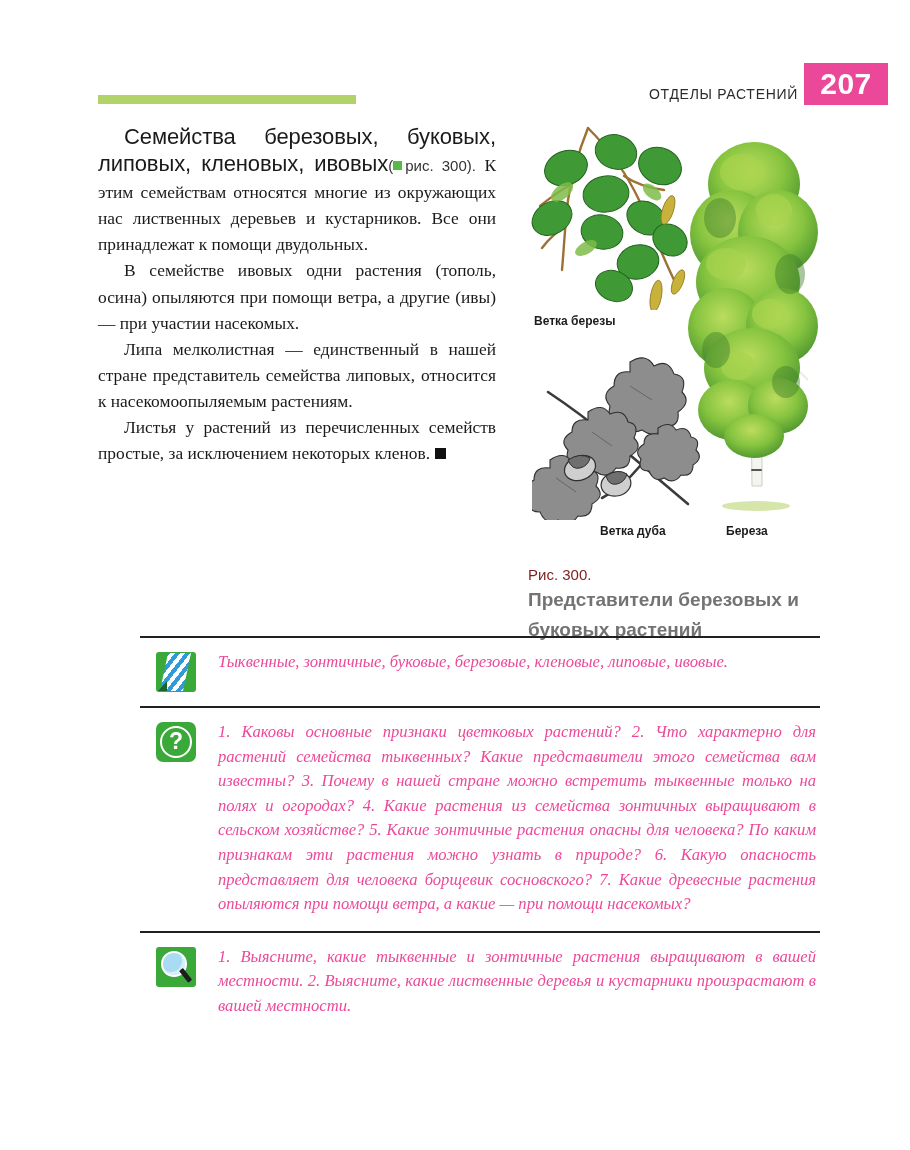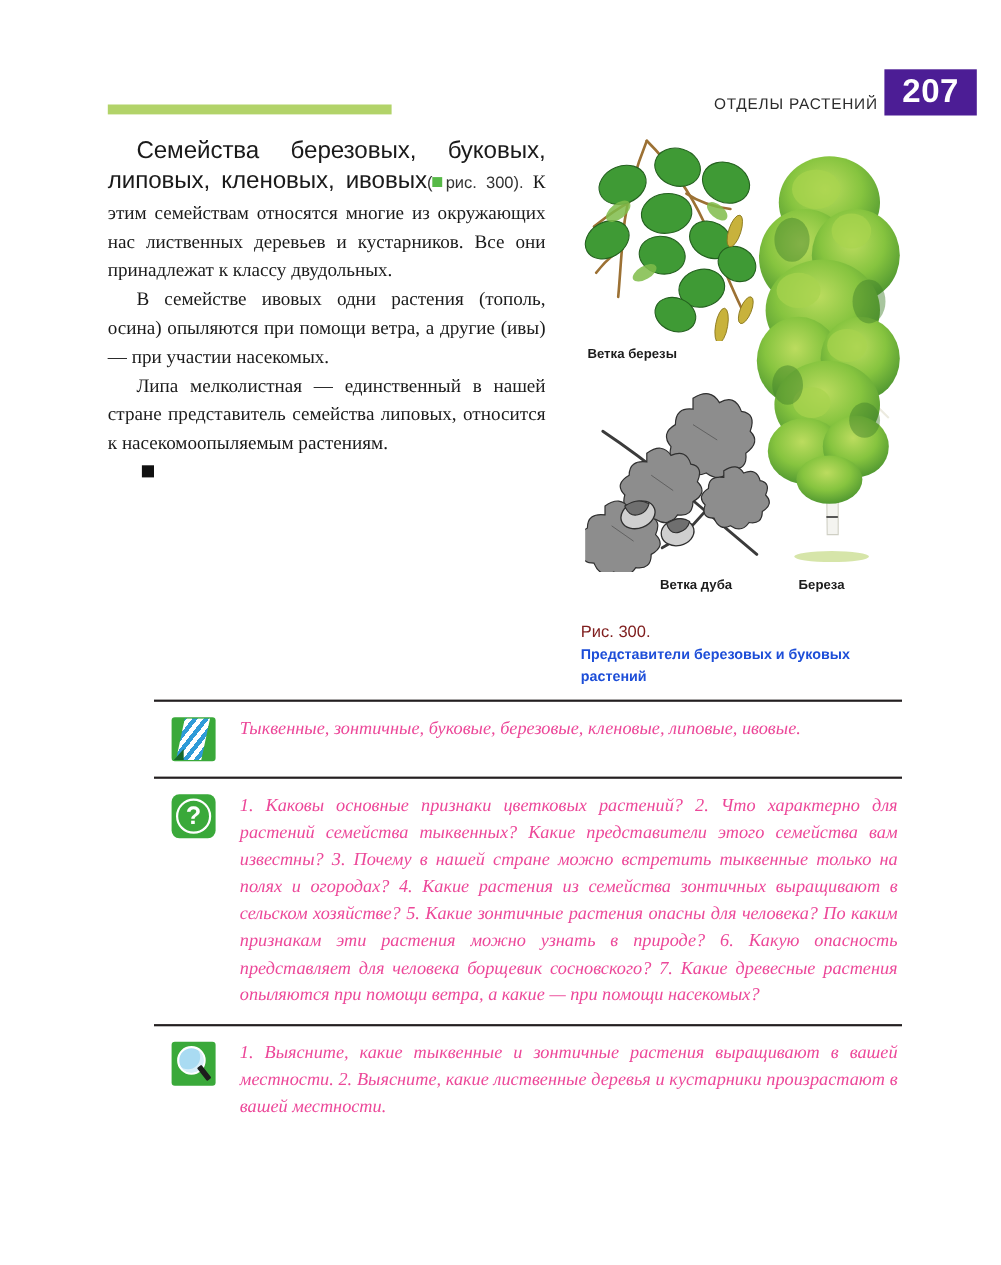--- a/index.html
+++ b/index.html
@@ -27,21 +27,21 @@
     color: #2b2b2b;
     text-transform: uppercase;
     white-space: nowrap;
   }
   .page-badge {
     position: absolute;
     top: 63px;
     right: 22px;
     width: 84px;
     height: 42px;
-    background: #4c1d95;
+    background: #ec4899;
     color: #ffffff;
     font-family: "Liberation Sans", sans-serif;
     font-weight: bold;
     font-size: 30px;
     line-height: 42px;
     text-align: center;
     letter-spacing: 0.5px;
   }
   .green-rule {
     position: absolute;
@@ -128,24 +128,24 @@
     top: 452px;
     width: 292px;
     font-family: "Liberation Sans", sans-serif;
   }
   .fig-num {
     font-size: 15px;
     color: #7f1d1d;
     margin-bottom: 2px;
   }
   .fig-title {
-    font-size: 13px;
+    font-size: 19px;
     font-weight: bold;
-    color: #1d4ed8;
-    line-height: 20px;
+    color: #737373;
+    line-height: 30px;
   }
 
   
   .illus { position: absolute; }
   #illus-branch-birch { left: 0px;   top: 0px;   width: 160px; height: 196px; }
   #illus-branch-oak   { left: 4px;   top: 228px; width: 170px; height: 178px; }
   #illus-tree-birch   { left: 158px; top: 0px;   width: 134px; height: 406px; }
 
   
   .bottom {
@@ -267,27 +267,27 @@
 <body>
 
 <div class="green-rule"></div>
 <div class="running-head">ОТДЕЛЫ РАСТЕНИЙ</div>
 <div class="page-badge">207</div>
 
 <div class="text-col">
 
   <p class="lead">
     <span class="run-in-bold">Семейства березовых, буковых, липовых, кленовых, ивовых</span><span class="fig-ref">(</span><span class="green-sq"></span><span class="fig-ref">рис. 300).</span>
-    <span>К этим семействам относятся многие из окружающих нас лиственных деревьев и кустарников. Все они принадлежат к классу двудольных.</span>
+    <span>К этим семействам относятся многие из окружающих нас лиственных деревьев и кустарников. Все они принадлежат к помощи двудольных.</span>
   </p>
 
   <p>В семействе ивовых одни растения (тополь, осина) опыляются при помощи ветра, а другие (ивы) — при участии насекомых.</p>
   <p>Липа мелколистная — единственный в нашей стране представитель семейства липовых, относится к насекомоопыляемым растениям.</p>
 
-  <p><span class="end-mark"></span></p>
+  <p><span>Листья у растений из перечисленных семейств простые, за исключением некоторых кленов.</span><span class="end-mark"></span></p>
 </div>
 
 <div class="fig-col">
   <div class="fig-stage">
 
     <svg class="illus" id="illus-branch-birch" viewBox="0 0 160 196">
       <g stroke="#9c7134" stroke-width="2.4" fill="none" stroke-linecap="round">
         <path d="M60 14 C80 34, 98 58, 112 88 C124 114, 134 142, 148 170"></path>
         <path d="M60 14 C52 34, 44 58, 40 86 C37 110, 36 134, 34 156"></path>
         <path d="M96 62 C108 70, 120 74, 136 76"></path>

